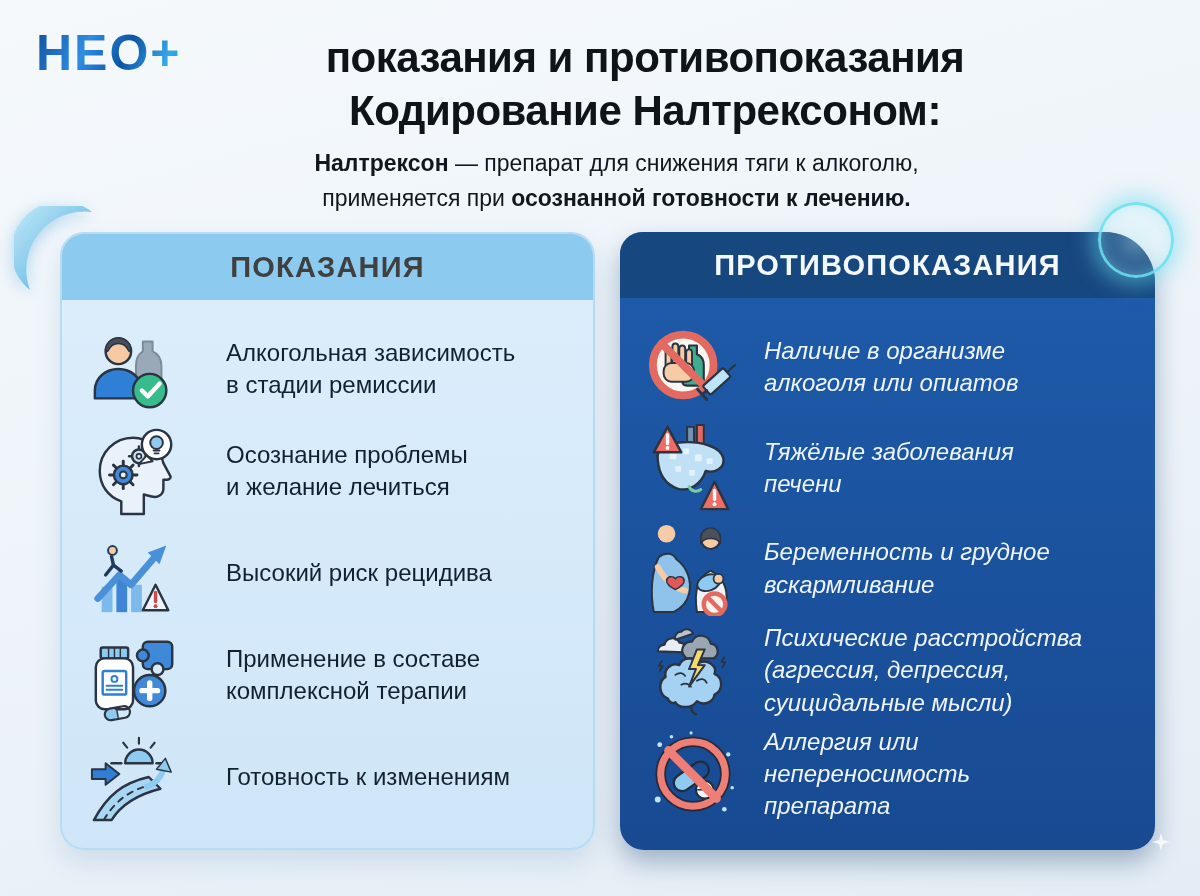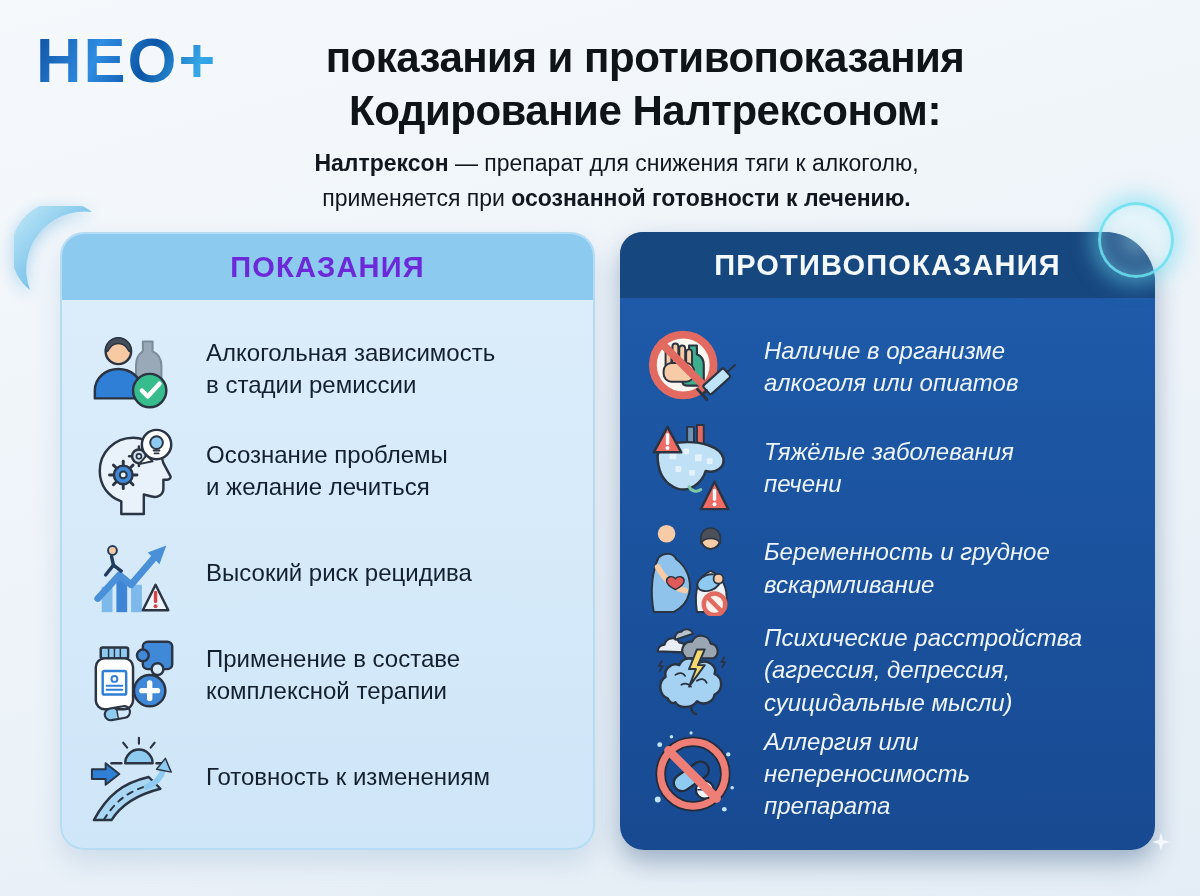--- a/index.html
+++ b/index.html
@@ -6,21 +6,21 @@
   html,body { width:1200px; height:896px; }
   body {
     position:relative;
     overflow:hidden;
     font-family:"Liberation Sans", sans-serif;
     background: linear-gradient(165deg,#f5f9fc 0%, #edf3f9 55%, #e4edf5 100%);
   }
   
   .logo {
     position:absolute; left:36px; top:24px;
-    font-size:63px; font-weight:800; letter-spacing:2px; font-stretch:condensed;
+    font-size:50px; font-weight:800; letter-spacing:2px; font-stretch:condensed;
     background: linear-gradient(115deg,#0d4e9e 0%,#2f8de2 35%,#0b55a6 60%,#36a7e8 85%,#2196d8 100%);
     -webkit-background-clip:text; background-clip:text; color:transparent;
   }
   .title {
     position:absolute; left:120px; right:30px; top:32px;
     text-align:center; color:#0f1419;
     font-size:42px; font-weight:800; line-height:1.26; letter-spacing:-0.5px;
   }
   .subtitle {
     position:absolute; left:0; right:0; top:146px;
@@ -40,31 +40,31 @@
     left:620px;
     background:linear-gradient(180deg,#1e5cab 0%,#1a4f9a 70%,#174a91 100%);
     border-top-right-radius:52px;
     box-shadow:0 12px 26px rgba(20,60,110,.35);
   }
   .card-header {
     height:66px; display:flex; align-items:center; justify-content:center;
     font-size:29px; font-weight:800; letter-spacing:1.2px;
     border-radius:22px 22px 0 0;
   }
-  .card-left  .card-header { background:#8ccaf0; color:#6d28d9; }
+  .card-left  .card-header { background:#8ccaf0; color:#404040; }
   .card-right .card-header { background:#17477f; color:#f3f9fd; border-top-right-radius:50px; }
   .card-body {
     height:552px; display:flex; flex-direction:column;
     justify-content:space-between; padding:22px 24px 28px 26px;
   }
   .row { display:flex; align-items:center; gap:24px; }
   .row-icon { width:94px; height:94px; flex:0 0 94px; }
   .row-icon svg { width:100%; height:100%; display:block; }
   .item-text { font-size:24px; line-height:1.34; white-space:pre-line; font-weight:500; }
-  .card-left  .item-text { color:#13202e; }
+  .card-left  .item-text { color:#13202e;margin-left:20px; }
   .card-right .item-text { color:#eef5fc;font-style:italic; }
   
   .crescent { position:absolute; left:14px; top:206px; z-index:1; filter:drop-shadow(0 4px 8px rgba(70,160,215,.45)); }
   .glow-ring {
     position:absolute; left:1098px; top:202px; width:76px; height:76px; border-radius:50%; z-index:4;
     border:3px solid rgba(108,224,240,.9);
     background:radial-gradient(circle, rgba(195,246,252,.38) 0%, rgba(195,246,252,.06) 70%);
     box-shadow:0 0 20px 7px rgba(105,218,240,.5), inset 0 0 16px rgba(150,232,246,.55);
   }
   .sparkle {

